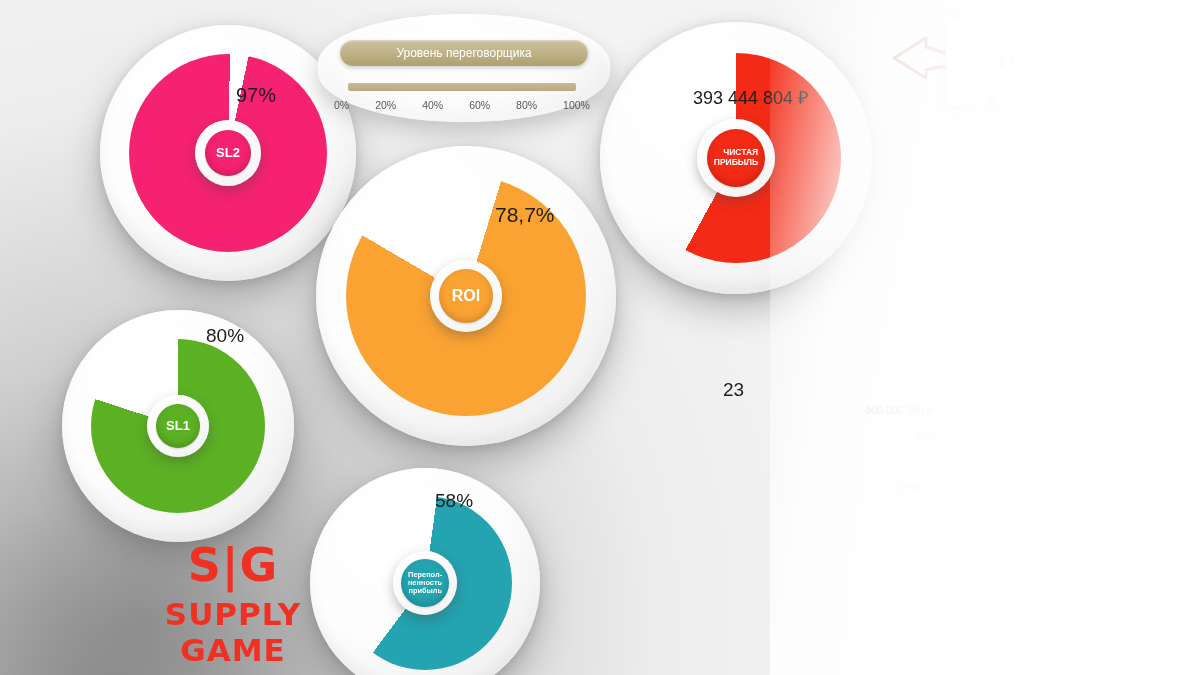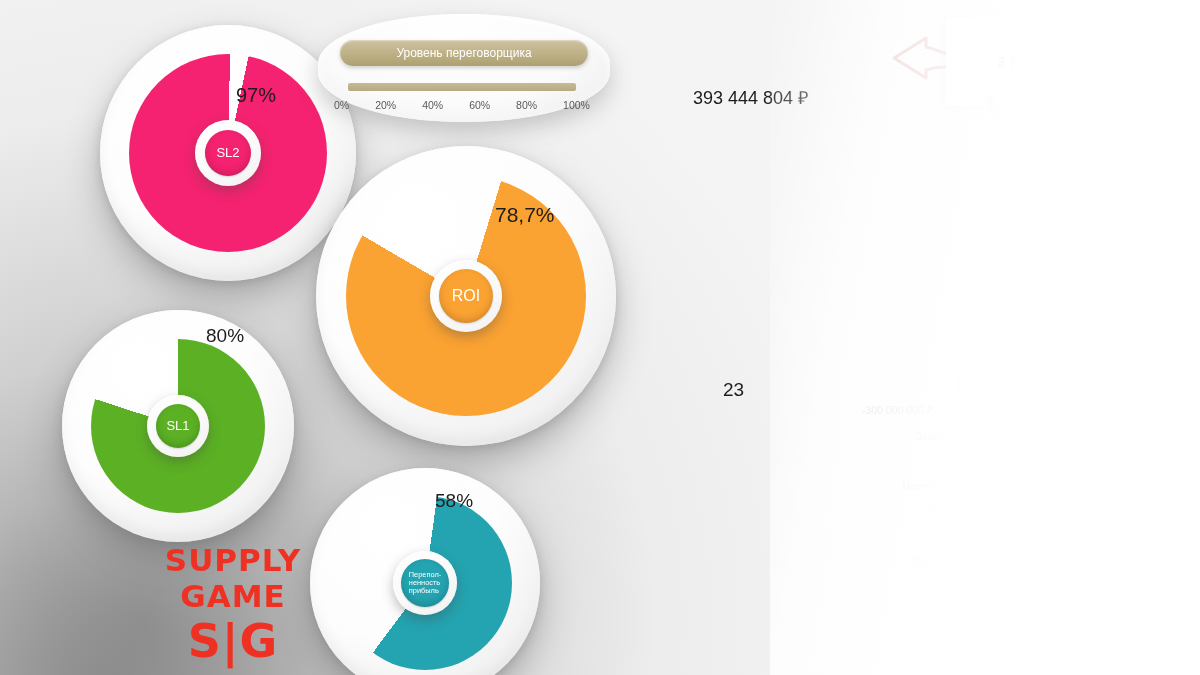--- a/index.html
+++ b/index.html
@@ -43,21 +43,21 @@
   }
   .hub{
     position:absolute;border-radius:50%;
     background:radial-gradient(circle at 35% 25%, #ffffff 0%, #fafafa 55%, #ededed 100%);
     box-shadow:0 5px 12px rgba(70,70,70,.35), inset 0 1px 3px rgba(255,255,255,.9);
     display:flex;align-items:center;justify-content:center;
   }
   .hub .core{
     border-radius:50%;
     display:flex;align-items:center;justify-content:center;
-    text-align:left;color:#fff;font-weight:normal;
+    text-align:right;color:#fff;font-weight:bold;
     box-shadow:inset 0 -3px 7px rgba(0,0,0,.16), 0 1px 2px rgba(0,0,0,.15);
     line-height:1.12;
   }
   .val{
     position:absolute;color:#1d1d1d;font-weight:normal;white-space:nowrap;
   }
 
   
   #negot{
     position:absolute;left:318px;top:14px;width:292px;height:108px;border-radius:50%/46%;
@@ -137,20 +137,27 @@
     <div id="negotTicks">
       <span>0%</span>
       <span>20%</span>
       <span>40%</span>
       <span>60%</span>
       <span>80%</span>
       <span>100%</span>
     </div>
   </div>
 
+  <div class="disc" id="disc-net" style="left:600px;top:22px;width:272px;height:272px;">
+    <div class="pie" style="left: 31px; top: 31px; width: 210px; height: 210px; background: conic-gradient(rgb(243, 42, 21) 0deg, rgb(243, 42, 21) 208.8deg, rgba(255, 255, 255, 0) 208.8deg, rgba(255, 255, 255, 0) 360deg);"></div>
+    <div class="hub" style="left:97px;top:97px;width:78px;height:78px;">
+      <div class="core" style="width:58px;height:58px;background:#f32a15;font-size:8.5px;white-space:pre-line;">ЧИСТАЯ
+ПРИБЫЛЬ</div>
+    </div>
+  </div>
   <div class="val" style="left:693px;top:85px;font-size:18px;">393 444 804 ₽</div>
 
   <div class="disc" id="disc-roi" style="left:316px;top:146px;width:300px;height:300px;">
     <div class="pie" style="left: 30px; top: 30px; width: 240px; height: 240px; background: conic-gradient(from 17deg, rgb(250, 162, 50) 0deg, rgb(250, 162, 50) 283.32deg, rgba(255, 255, 255, 0) 283.32deg, rgba(255, 255, 255, 0) 360deg);"></div>
     <div class="hub" style="left:114px;top:114px;width:72px;height:72px;">
       <div class="core" style="width:54px;height:54px;background:#faa232;font-size:16px;">ROI</div>
     </div>
   </div>
   <div class="val" style="left:495px;top:203px;font-size:21px;">78,7%</div>
 
@@ -168,22 +175,22 @@
     <div class="pie" style="left: 28px; top: 28px; width: 174px; height: 174px; background: conic-gradient(from 8deg, rgb(36, 163, 176) 0deg, rgb(36, 163, 176) 208.8deg, rgba(255, 255, 255, 0) 208.8deg, rgba(255, 255, 255, 0) 360deg);"></div>
     <div class="hub" style="left:83px;top:83px;width:64px;height:64px;">
       <div class="core" style="width:48px;height:48px;background:#24a3b0;font-size:7.4px;white-space:pre-line;">Перепол-
 ненность
 прибыль</div>
     </div>
   </div>
   <div class="val" style="left:435px;top:490px;font-size:19px;">58%</div>
 
   <div id="logo">
+    <div id="logoTop">S|G</div>
     <div id="logoBot">SUPPLY GAME</div>
-    <div id="logoTop">S|G</div>
   </div>
 
   <svg class="arrow" style="left:890px;top:36px;" width="86" height="44" viewBox="0 0 86 44">
     <path d="M84 30 C62 30 44 31 36 34 L36 42 L4 22 L36 2 L36 11 C48 14 66 22 84 26 Z" fill="none" stroke="#b83a3a" stroke-width="3" stroke-linejoin="round"></path>
   </svg>
   <svg class="arrow" style="left:1058px;top:36px;" width="86" height="44" viewBox="0 0 86 44">
     <path d="M2 30 C24 30 42 31 50 34 L50 42 L82 22 L50 2 L50 11 C38 14 20 22 2 26 Z" fill="none" stroke="#b83a3a" stroke-width="3" stroke-linejoin="round"></path>
   </svg>
 
   <div id="sign">

